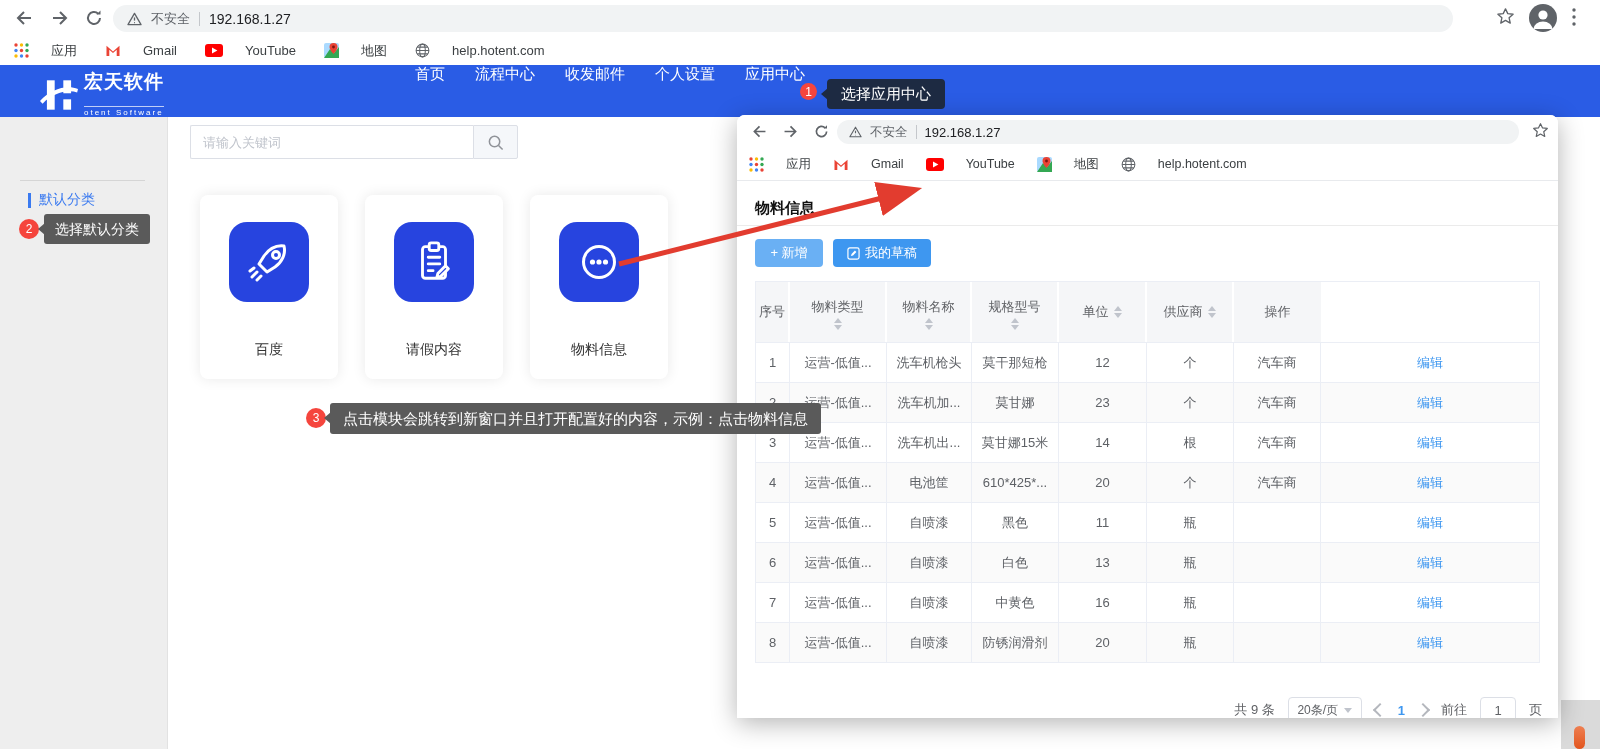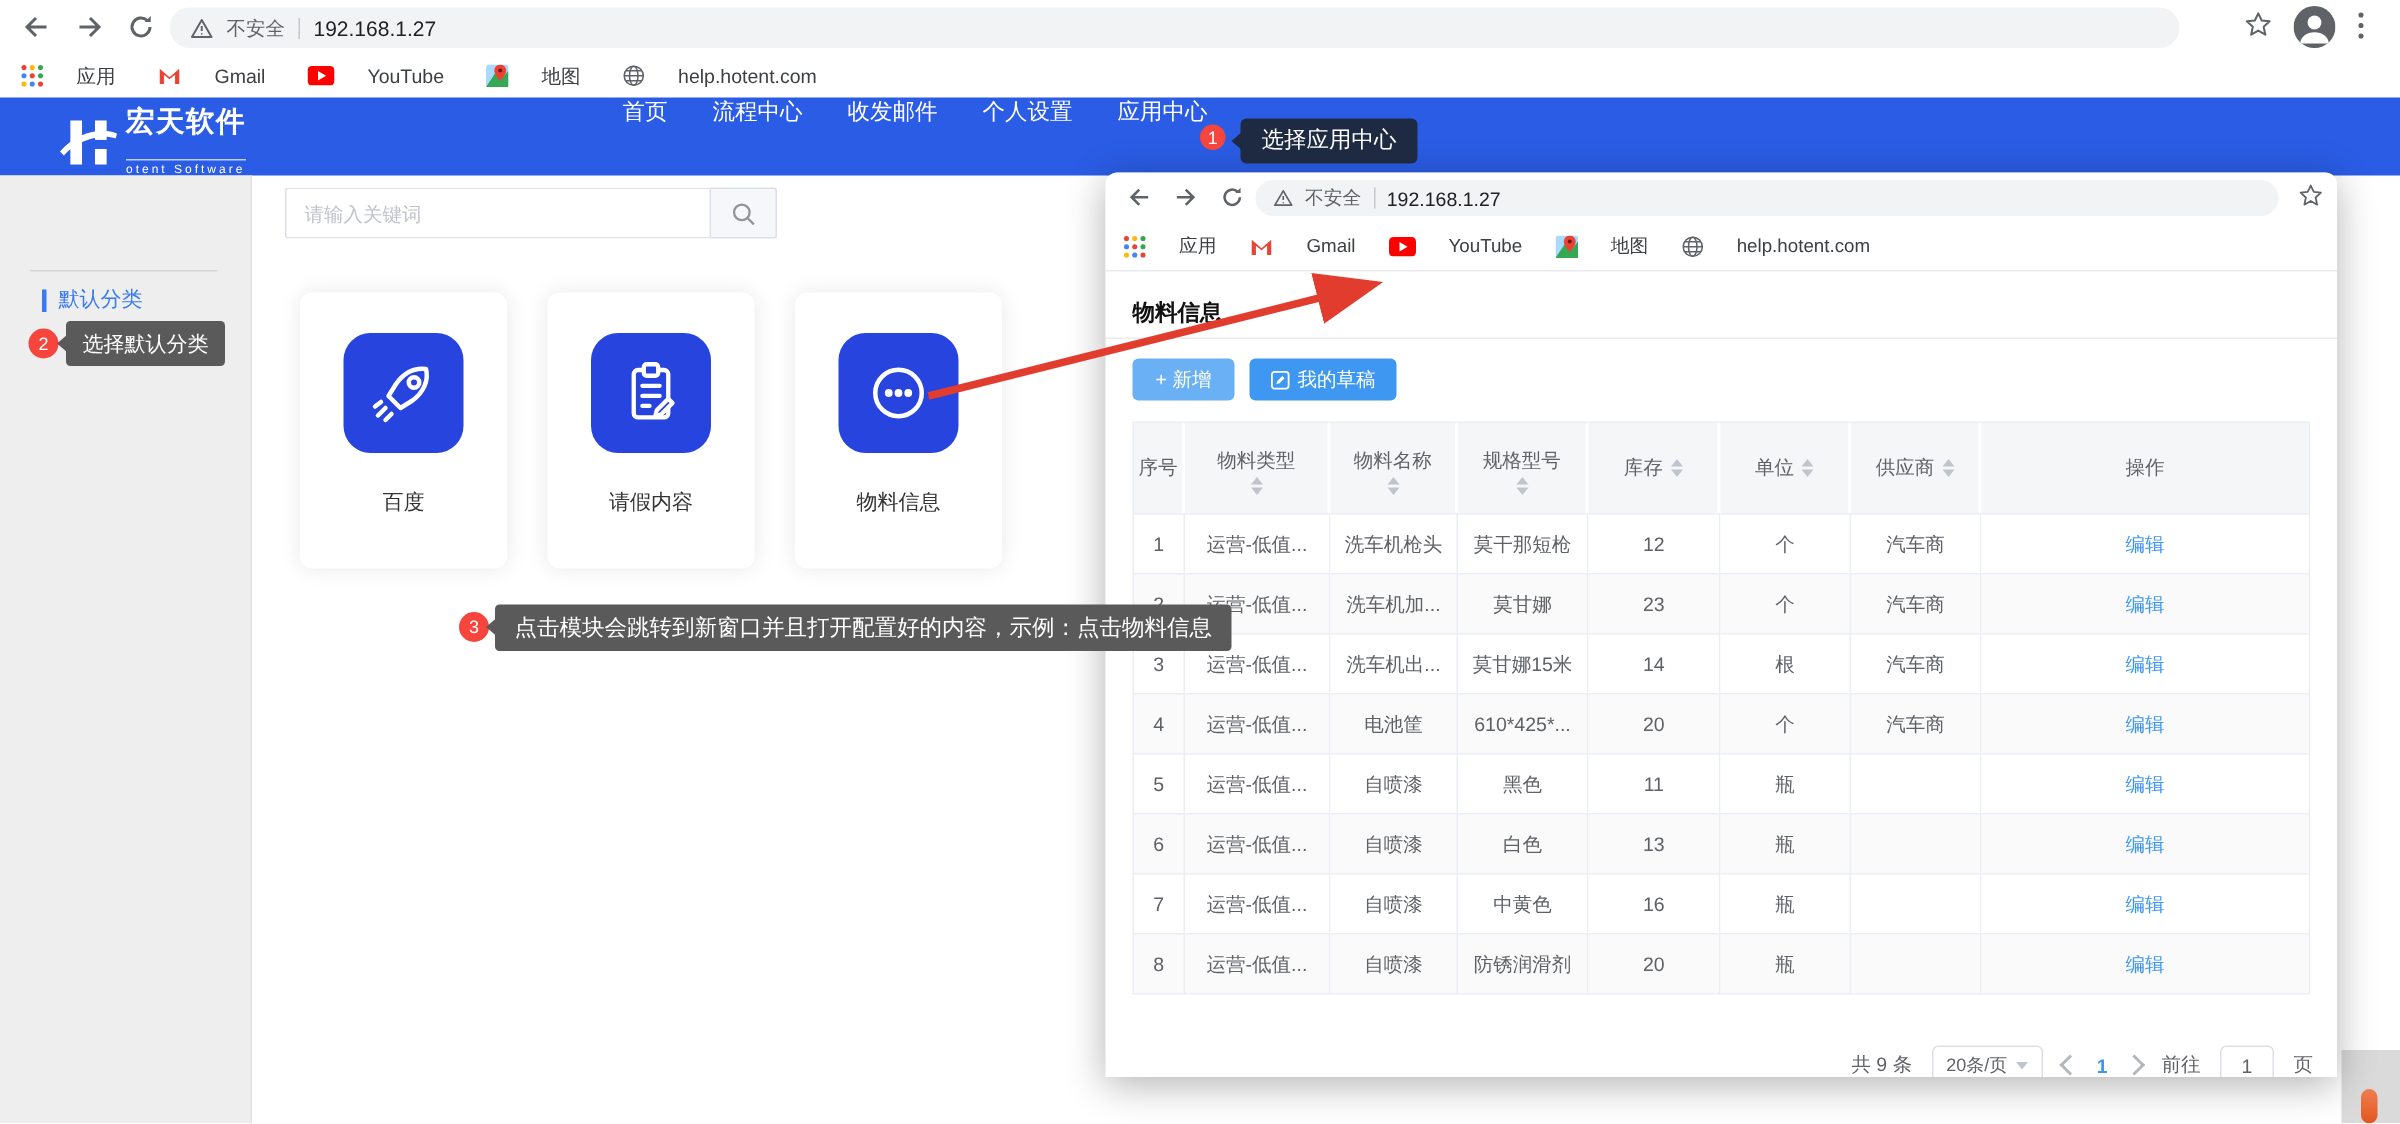--- a/index.html
+++ b/index.html
@@ -56,21 +56,21 @@
 
   .search-wrap{position:absolute;left:190px;top:125px;display:flex}
   .search-input{width:258px;height:32px;border:1px solid #dcdfe6;border-right:none;background:#fff;
                 padding:0 12px;font-size:13px;color:#333;outline:none;border-radius:2px 0 0 2px;font-family:inherit}
   .search-input::placeholder{color:#c0c4cc}
   .search-btn{width:45px;height:34px;border:1px solid #dcdfe6;background:#f5f7fa;display:flex;align-items:center;justify-content:center;cursor:pointer;box-sizing:border-box;border-radius:0 2px 2px 0}
 
   .cards{position:absolute;left:200px;top:195px;display:flex;gap:27px}
   .card{width:138px;height:184px;background:#fff;border-radius:8px;box-shadow:0 0 14px rgba(0,0,0,.09);cursor:pointer}
   .tile{width:80px;height:80px;border-radius:18px;background:#2744df;margin:27px auto 0;display:flex;align-items:center;justify-content:center}
-  .card-lb{text-align:center;margin-top:24px;font-size:14px;color:#333}
+  .card-lb{text-align:center;margin-top:39px;font-size:14px;color:#333}
 
   
   .popup{position:absolute;left:737px;top:115px;width:821px;height:603px;background:#fff;border-radius:8px 8px 0 0;
          box-shadow:0 5px 26px rgba(0,0,0,.3);z-index:10;overflow:hidden}
   .p-toolbar{position:absolute;left:0;top:0;width:100%;height:33px;background:#fff}
   .p-nav-ic{position:absolute;top:8px;width:17px;height:17px;cursor:pointer}
   .p-pill{position:absolute;left:100px;top:5px;width:682px;height:24px;border-radius:12px;background:#f1f3f4;
           display:flex;align-items:center;gap:8px;padding:0 12px;box-sizing:border-box}
   .p-pill .addr-sec{font-size:12.5px}
   .p-pill .addr-url{font-size:13px}
@@ -454,27 +454,20 @@
             </span>
           </div>
           <div class="th stack sortable">
             <span class="th-t">规格型号</span>
             <span class="carets">
               <i class="caret up"></i>
               <i class="caret down"></i>
             </span>
           </div>
           <div class="th sortable">
-            <span class="th-t">库存</span>
-            <span class="carets">
-              <i class="caret up"></i>
-              <i class="caret down"></i>
-            </span>
-          </div>
-          <div class="th sortable">
             <span class="th-t">单位</span>
             <span class="carets">
               <i class="caret up"></i>
               <i class="caret down"></i>
             </span>
           </div>
           <div class="th sortable">
             <span class="th-t">供应商</span>
             <span class="carets">
               <i class="caret up"></i>

